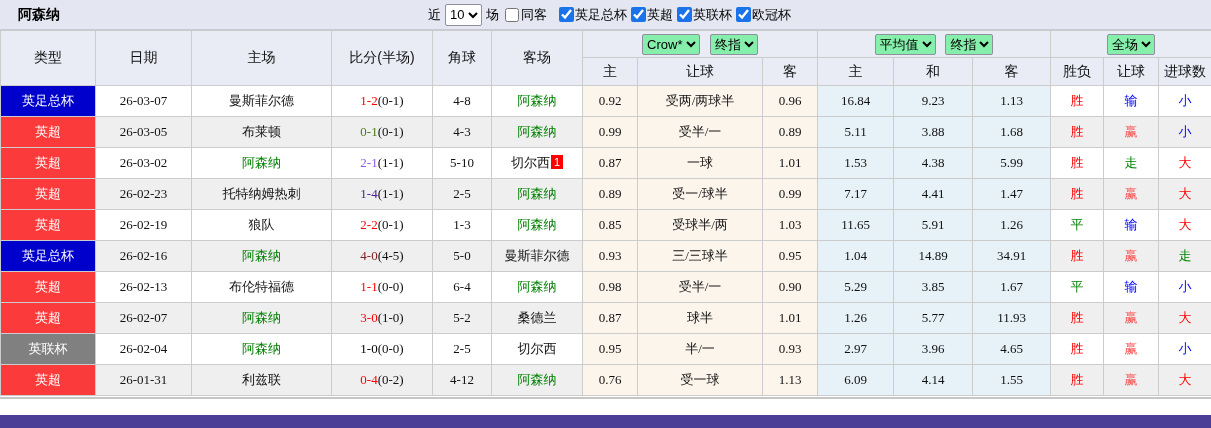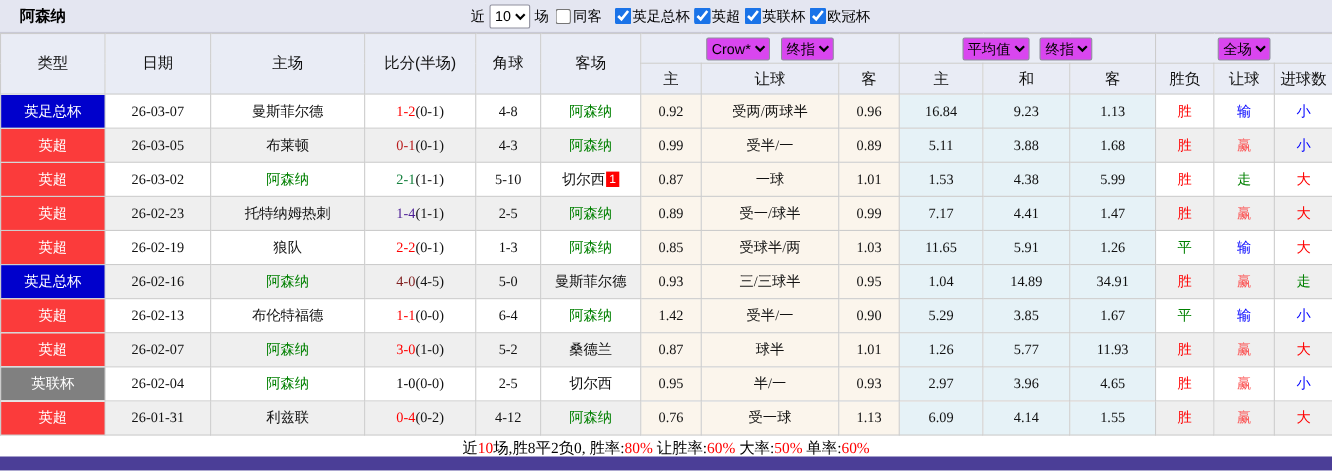--- a/index.html
+++ b/index.html
@@ -19,21 +19,21 @@
   .filters{display:flex;align-items:center;margin-left:8px;}
   .filters input[type=checkbox]{width:15px;height:15px;margin:0 1px 0 4px;accent-color:#1a73e8;}
   
   table{border-collapse:collapse;table-layout:fixed;width:1211px;text-align:center;
         font-family:"Liberation Serif","DejaVu Serif",serif;}
   th,td{border:1px solid #ccc;padding:0;overflow:hidden;white-space:nowrap;}
   thead th,thead td{background:#e9ecf5;font-weight:normal;font-size:14px;color:#111;
         font-family:"Liberation Sans","DejaVu Sans",sans-serif;}
   thead tr.selrow td{height:26px;}
   thead tr.lblrow th{height:27px;}
-  thead select{height:21px;font-size:13px;background:#d946ef;border:1px solid #8f8f9d;border-radius:2px;margin:0 3px;}
+  thead select{height:21px;font-size:13px;background:#86efac;border:1px solid #8f8f9d;border-radius:2px;margin:0 3px;}
   tbody td{height:30px;font-size:13px;color:#111;}
   tbody tr:nth-child(odd) td.plain{background:#fff;}
   tbody tr:nth-child(even) td.plain{background:#efefef;}
   td.bg-crow{background:#fbf5ec;}
   td.bg-avg{background:#e6f2f7;}
   td.type{color:#fff;font-family:"Liberation Sans","DejaVu Sans",sans-serif;font-size:13px;}
   .card-badge{display:inline-block;background:#f00;color:#fff;font-size:11px;line-height:14px;
         padding:0 3px;margin-left:1px;position:relative;top:-1px;font-family:"Liberation Sans",sans-serif;}
   
   .summary{height:25px;line-height:25px;text-align:center;font-size:14px;color:#000;
@@ -144,38 +144,38 @@
           <td class="bg-avg">9.23</td>
           <td class="bg-avg">1.13</td>
           <td class="plain" style="color: rgb(255, 0, 0);">胜</td>
           <td class="plain" style="color: rgb(0, 0, 255);">输</td>
           <td class="plain" style="color: rgb(0, 0, 255);">小</td>
         </tr>
         <tr>
           <td class="type" style="background: rgb(251, 59, 59);">英超</td>
           <td class="plain">26-03-05</td>
           <td class="plain">布莱顿</td>
-          <td class="plain"><span style="color: #b91c1c;">0-1</span><span>(0-1)</span></td>
+          <td class="plain"><span style="color: #4d7c0f;">0-1</span><span>(0-1)</span></td>
           <td class="plain">4-3</td>
           <td class="plain"><span style="color: rgb(0, 128, 0);">阿森纳</span></td>
           <td class="bg-crow">0.99</td>
           <td class="bg-crow">受半/一</td>
           <td class="bg-crow">0.89</td>
           <td class="bg-avg">5.11</td>
           <td class="bg-avg">3.88</td>
           <td class="bg-avg">1.68</td>
           <td class="plain" style="color: rgb(255, 0, 0);">胜</td>
           <td class="plain" style="color: rgb(251, 82, 82);">赢</td>
           <td class="plain" style="color: rgb(0, 0, 255);">小</td>
         </tr>
         <tr>
           <td class="type" style="background: rgb(251, 59, 59);">英超</td>
           <td class="plain">26-03-02</td>
           <td class="plain" style="color: rgb(0, 128, 0);">阿森纳</td>
-          <td class="plain"><span style="color: #15803d;">2-1</span><span>(1-1)</span></td>
+          <td class="plain"><span style="color: #8b5cf6;">2-1</span><span>(1-1)</span></td>
           <td class="plain">5-10</td>
           <td class="plain"><span>切尔西</span><span class="card-badge">1</span></td>
           <td class="bg-crow">0.87</td>
           <td class="bg-crow">一球</td>
           <td class="bg-crow">1.01</td>
           <td class="bg-avg">1.53</td>
           <td class="bg-avg">4.38</td>
           <td class="bg-avg">5.99</td>
           <td class="plain" style="color: rgb(255, 0, 0);">胜</td>
           <td class="plain" style="color: rgb(0, 128, 0);">走</td>
@@ -232,21 +232,21 @@
           <td class="plain" style="color: rgb(251, 82, 82);">赢</td>
           <td class="plain" style="color: rgb(0, 128, 0);">走</td>
         </tr>
         <tr>
           <td class="type" style="background: rgb(251, 59, 59);">英超</td>
           <td class="plain">26-02-13</td>
           <td class="plain">布伦特福德</td>
           <td class="plain"><span style="color: rgb(255, 0, 0);">1-1</span><span>(0-0)</span></td>
           <td class="plain">6-4</td>
           <td class="plain"><span style="color: rgb(0, 128, 0);">阿森纳</span></td>
-          <td class="bg-crow">1.42</td>
+          <td class="bg-crow">0.98</td>
           <td class="bg-crow">受半/一</td>
           <td class="bg-crow">0.90</td>
           <td class="bg-avg">5.29</td>
           <td class="bg-avg">3.85</td>
           <td class="bg-avg">1.67</td>
           <td class="plain" style="color: rgb(0, 128, 0);">平</td>
           <td class="plain" style="color: rgb(0, 0, 255);">输</td>
           <td class="plain" style="color: rgb(0, 0, 255);">小</td>
         </tr>
         <tr>
@@ -296,17 +296,16 @@
           <td class="bg-avg">6.09</td>
           <td class="bg-avg">4.14</td>
           <td class="bg-avg">1.55</td>
           <td class="plain" style="color: rgb(255, 0, 0);">胜</td>
           <td class="plain" style="color: rgb(251, 82, 82);">赢</td>
           <td class="plain" style="color: rgb(255, 0, 0);">大</td>
         </tr>
       </tbody>
   </table>
 
-  <div class="summary"><span>近</span><span style="color: rgb(255, 0, 0);">10</span><span>场,胜8平2负0, 胜率:</span><span style="color: rgb(255, 0, 0);">80%</span><span> 让胜率:</span><span style="color: rgb(255, 0, 0);">60%</span><span> 大率:</span><span style="color: rgb(255, 0, 0);">50%</span><span> 单率:</span><span style="color: rgb(255, 0, 0);">60%</span></div>
   <div class="divider"></div>
   <div class="bottom-bar"></div>
 
 </div>
 
 </body></html>

